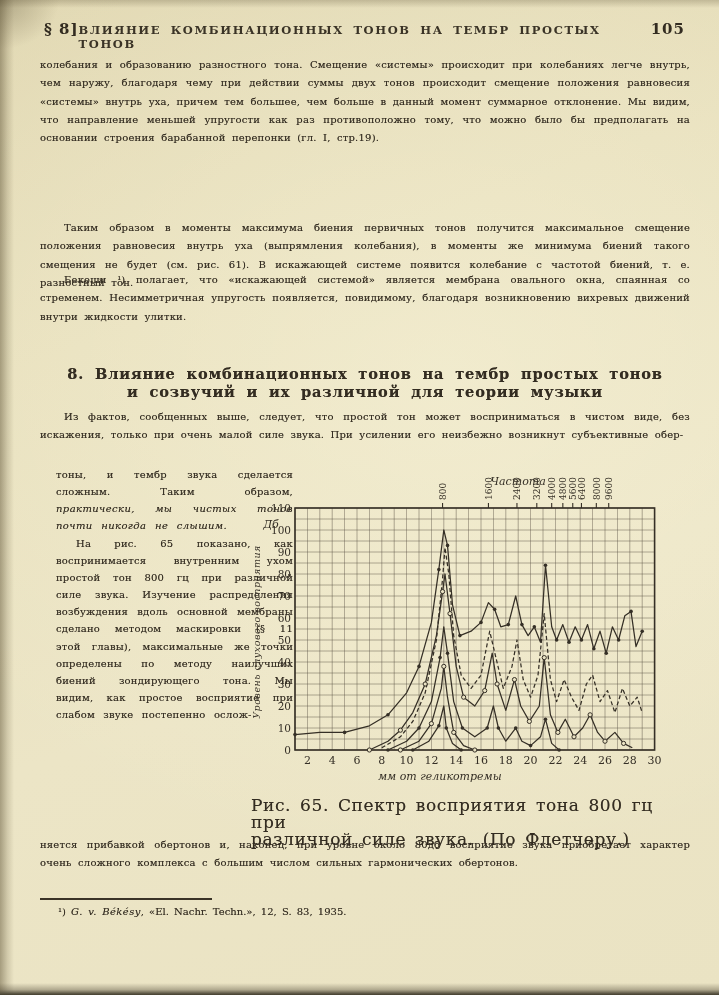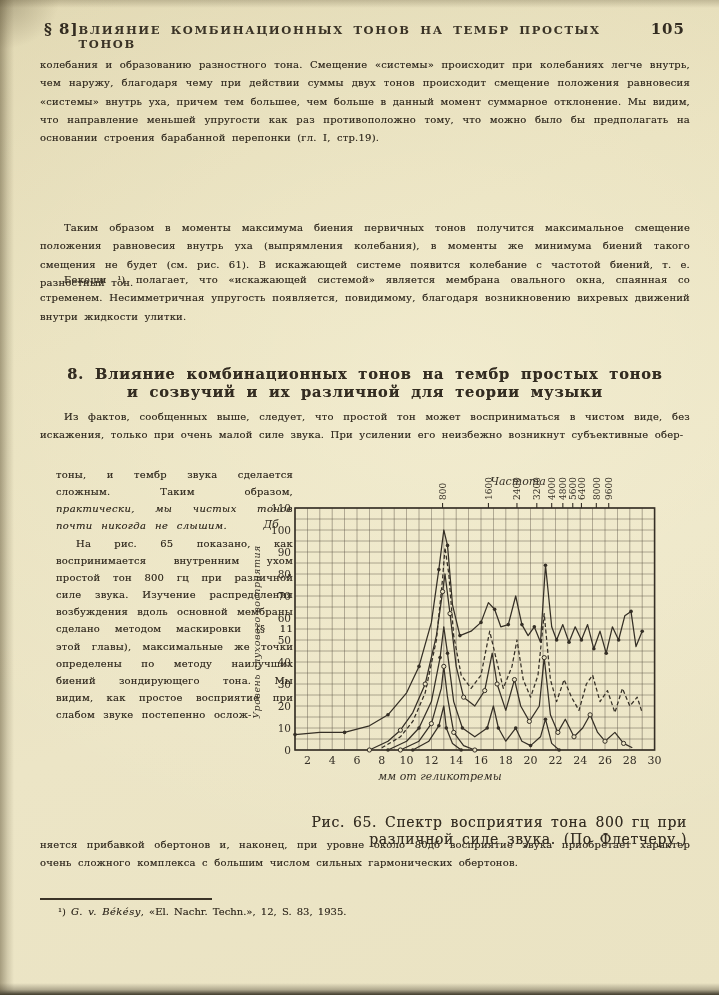--- a/index.html
+++ b/index.html
@@ -42,21 +42,21 @@
   .left-col .cont{text-indent:0;}
   .left-col .indent{text-indent:20px;}
   #p7{top:836px;}
 
   .footnote-rule{position:absolute;top:898px;left:40px;width:172px;height:2px;background:#3a3327;}
   .footnote{position:absolute;top:906px;left:58px;width:600px;font-size:10px;word-spacing:2px;
     text-shadow:0 0 .4px rgba(51,44,33,.5);}
 
   .figure{position:absolute;left:251px;top:474px;width:436px;}
   .figure svg{display:block;}
-  .fig-caption{margin-top:26px;text-align:right;font-size:14px;line-height:17px;
+  .fig-caption{margin-top:9px;text-align:left;font-size:17px;line-height:17px;
     letter-spacing:.6px;word-spacing:3px;color:#332c21;text-shadow:0 0 .4px rgba(51,44,33,.5);}
   i.bk{letter-spacing:.4px;}
 </style>
 </head>
 <body>
 
 <div class="page">
   <div class="edge-left"></div>
   <div class="edge-top"></div>
   <div class="corner-shadow"></div>

